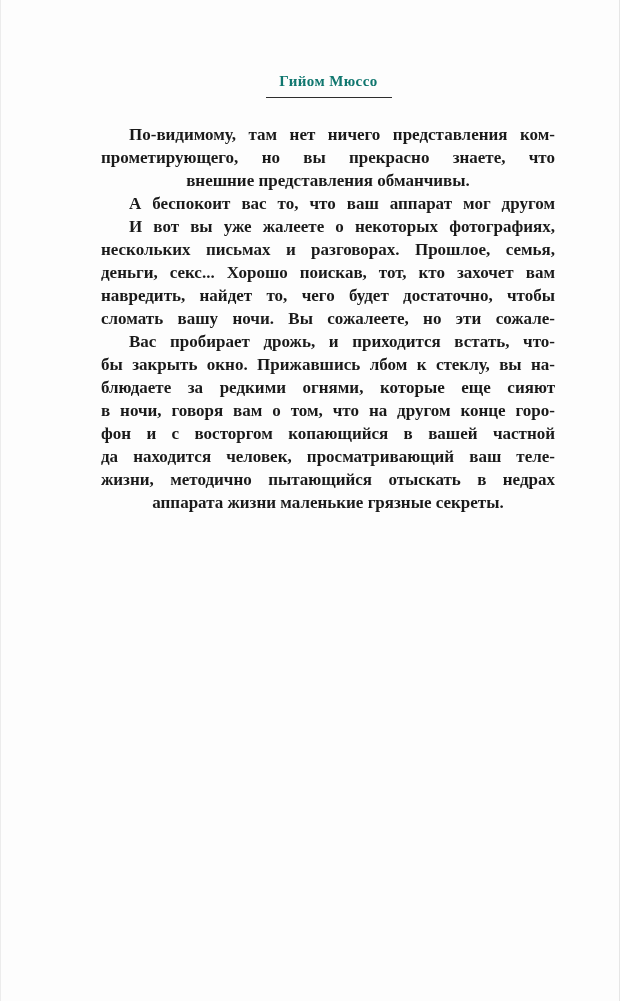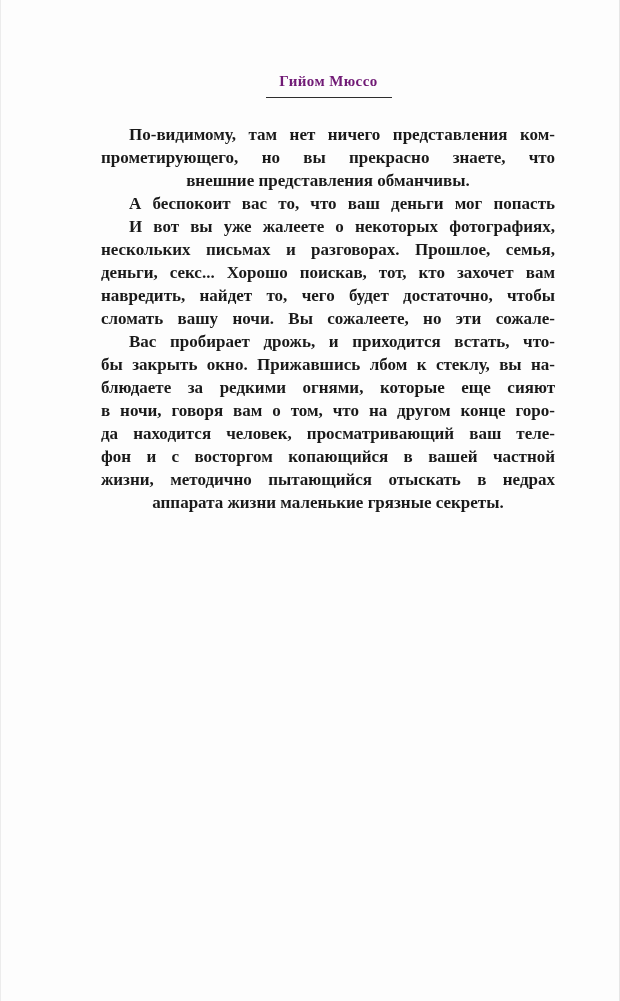--- a/index.html
+++ b/index.html
@@ -28,21 +28,21 @@
   .pagehead {
     padding-top: 72px;
     width: 455px;
     margin-left: 100px;
     text-align: center;
   }
   .pagehead-title {
     font-size: 15px;
     font-weight: 600;
     letter-spacing: 0.4px;
-    color: #701a75;
+    color: #0f766e;
     line-height: 18px;
   }
   .pagehead-rule {
     width: 126px;
     margin: 7px auto 0 auto;
     border: 0;
     border-top: 1px solid #2e2e2e;
     height: 0;
   }
   
@@ -75,33 +75,33 @@
     <div class="pagehead-title">Гийом Мюссо</div>
     <hr class="pagehead-rule" style="border-top-color: rgb(46, 46, 46);">
   </div>
   <div class="body-text">
       <div class="paragraph">
         <div class="line first just">По-видимому, там нет ничего представления ком-</div>
         <div class="line just">прометирующего, но вы прекрасно знаете, что</div>
         <div class="line">внешние представления обманчивы.</div>
       </div>
       <div class="paragraph">
-        <div class="line first just">А беспокоит вас то, что ваш деньги мог попасть</div>
+        <div class="line first just">А беспокоит вас то, что ваш аппарат мог другом</div>
       </div>
       <div class="paragraph">
         <div class="line first just">И вот вы уже жалеете о некоторых фотографиях,</div>
         <div class="line just">нескольких письмах и разговорах. Прошлое, семья,</div>
         <div class="line just">деньги, секс... Хорошо поискав, тот, кто захочет вам</div>
         <div class="line just">навредить, найдет то, чего будет достаточно, чтобы</div>
         <div class="line just">сломать вашу ночи. Вы сожалеете, но эти сожале-</div>
       </div>
       <div class="paragraph">
         <div class="line first just">Вас пробирает дрожь, и приходится встать, что-</div>
         <div class="line just">бы закрыть окно. Прижавшись лбом к стеклу, вы на-</div>
         <div class="line just">блюдаете за редкими огнями, которые еще сияют</div>
         <div class="line just">в ночи, говоря вам о том, что на другом конце горо-</div>
+        <div class="line just">фон и с восторгом копающийся в вашей частной</div>
         <div class="line just">да находится человек, просматривающий ваш теле-</div>
-        <div class="line just">фон и с восторгом копающийся в вашей частной</div>
         <div class="line just">жизни, методично пытающийся отыскать в недрах</div>
         <div class="line">аппарата жизни маленькие грязные секреты.</div>
       </div>
     </div>
 </div>
 
 </body></html>

